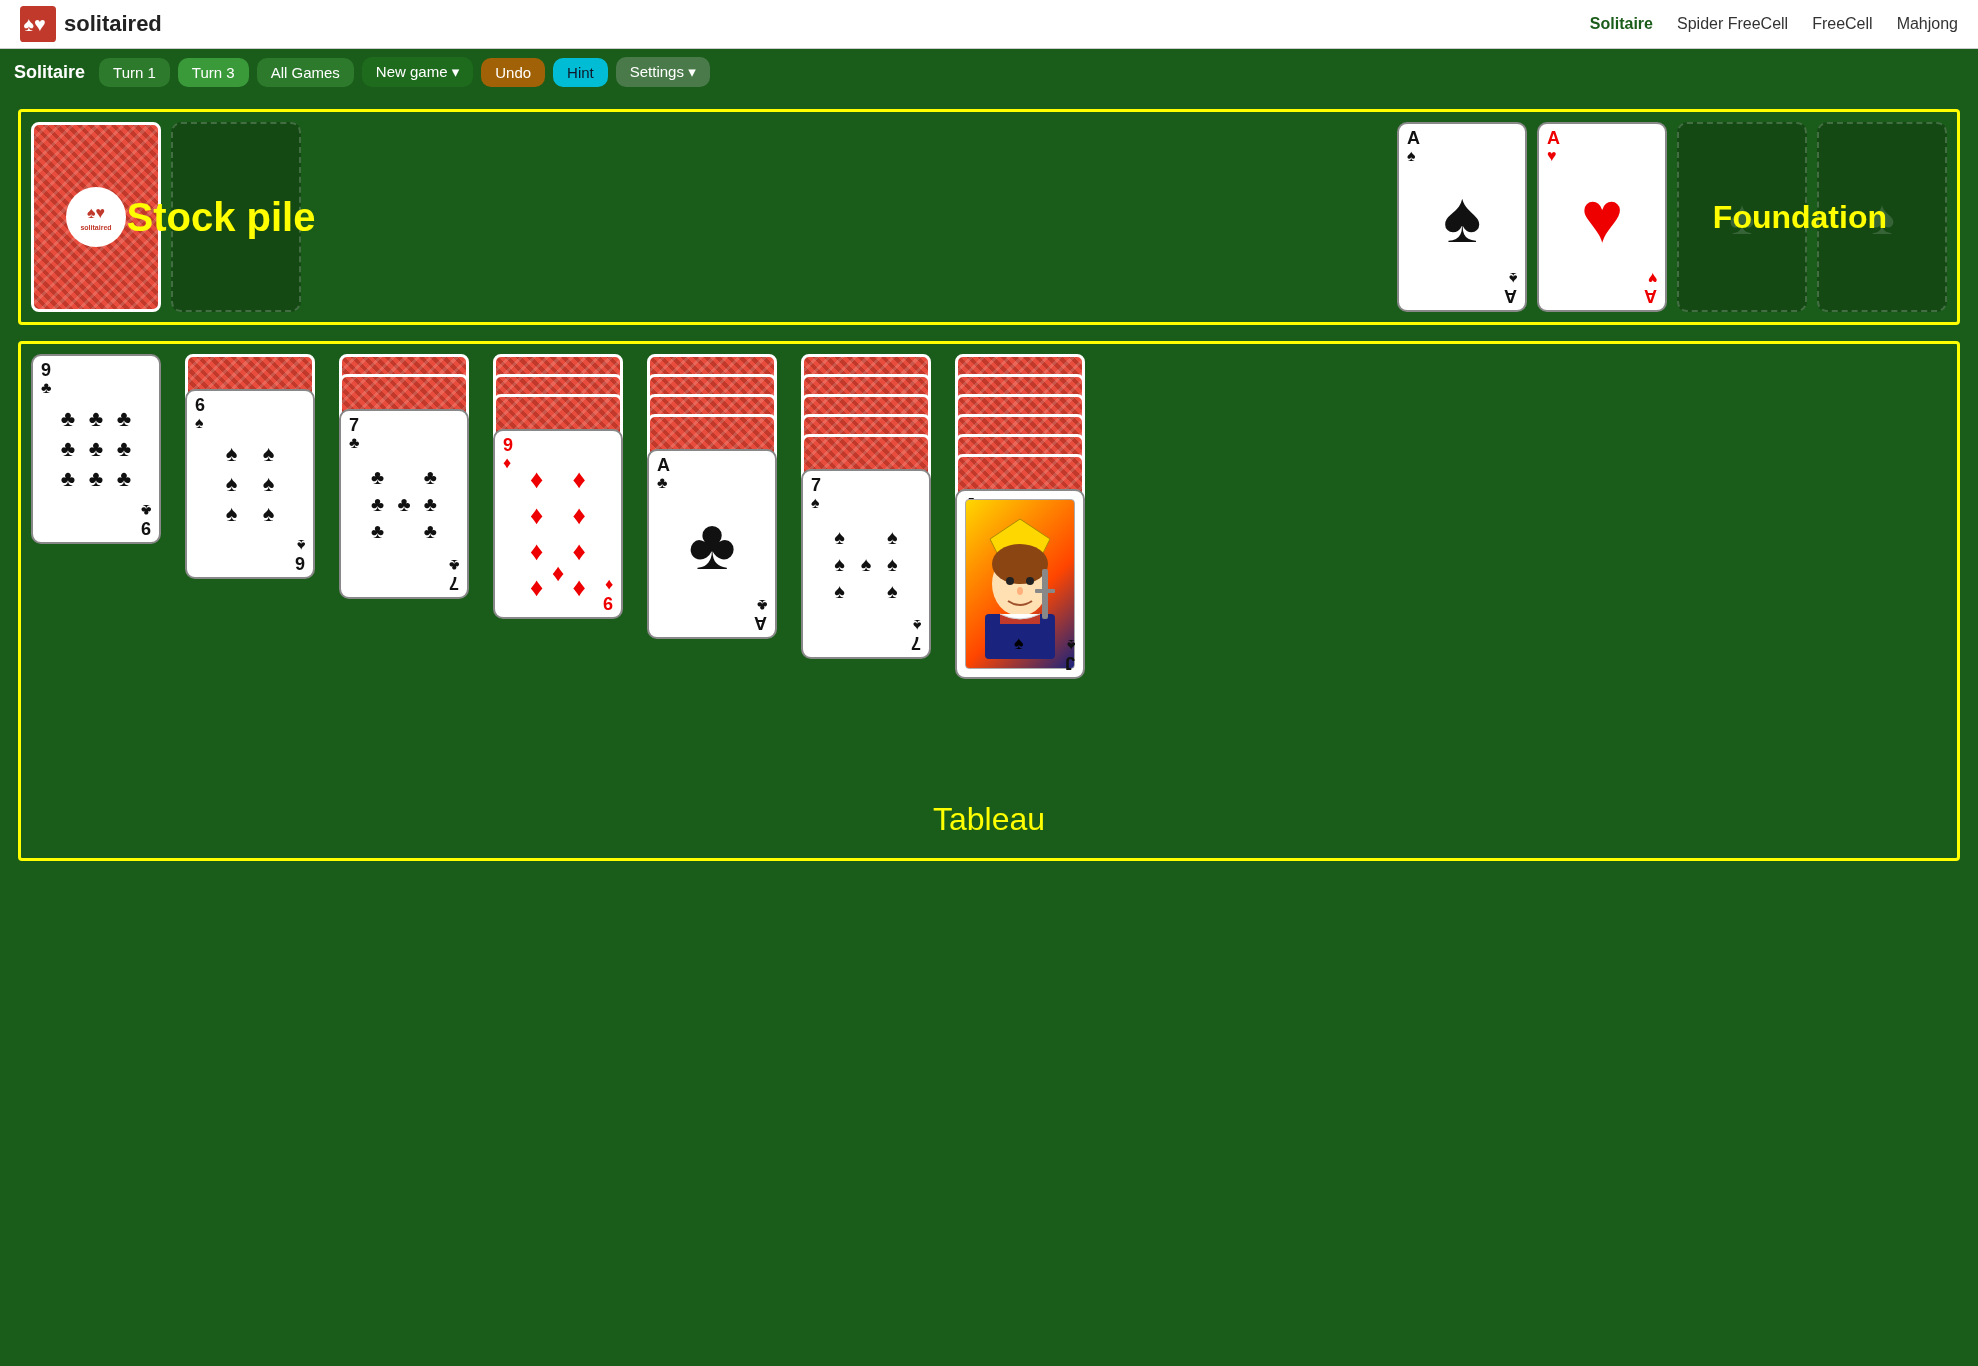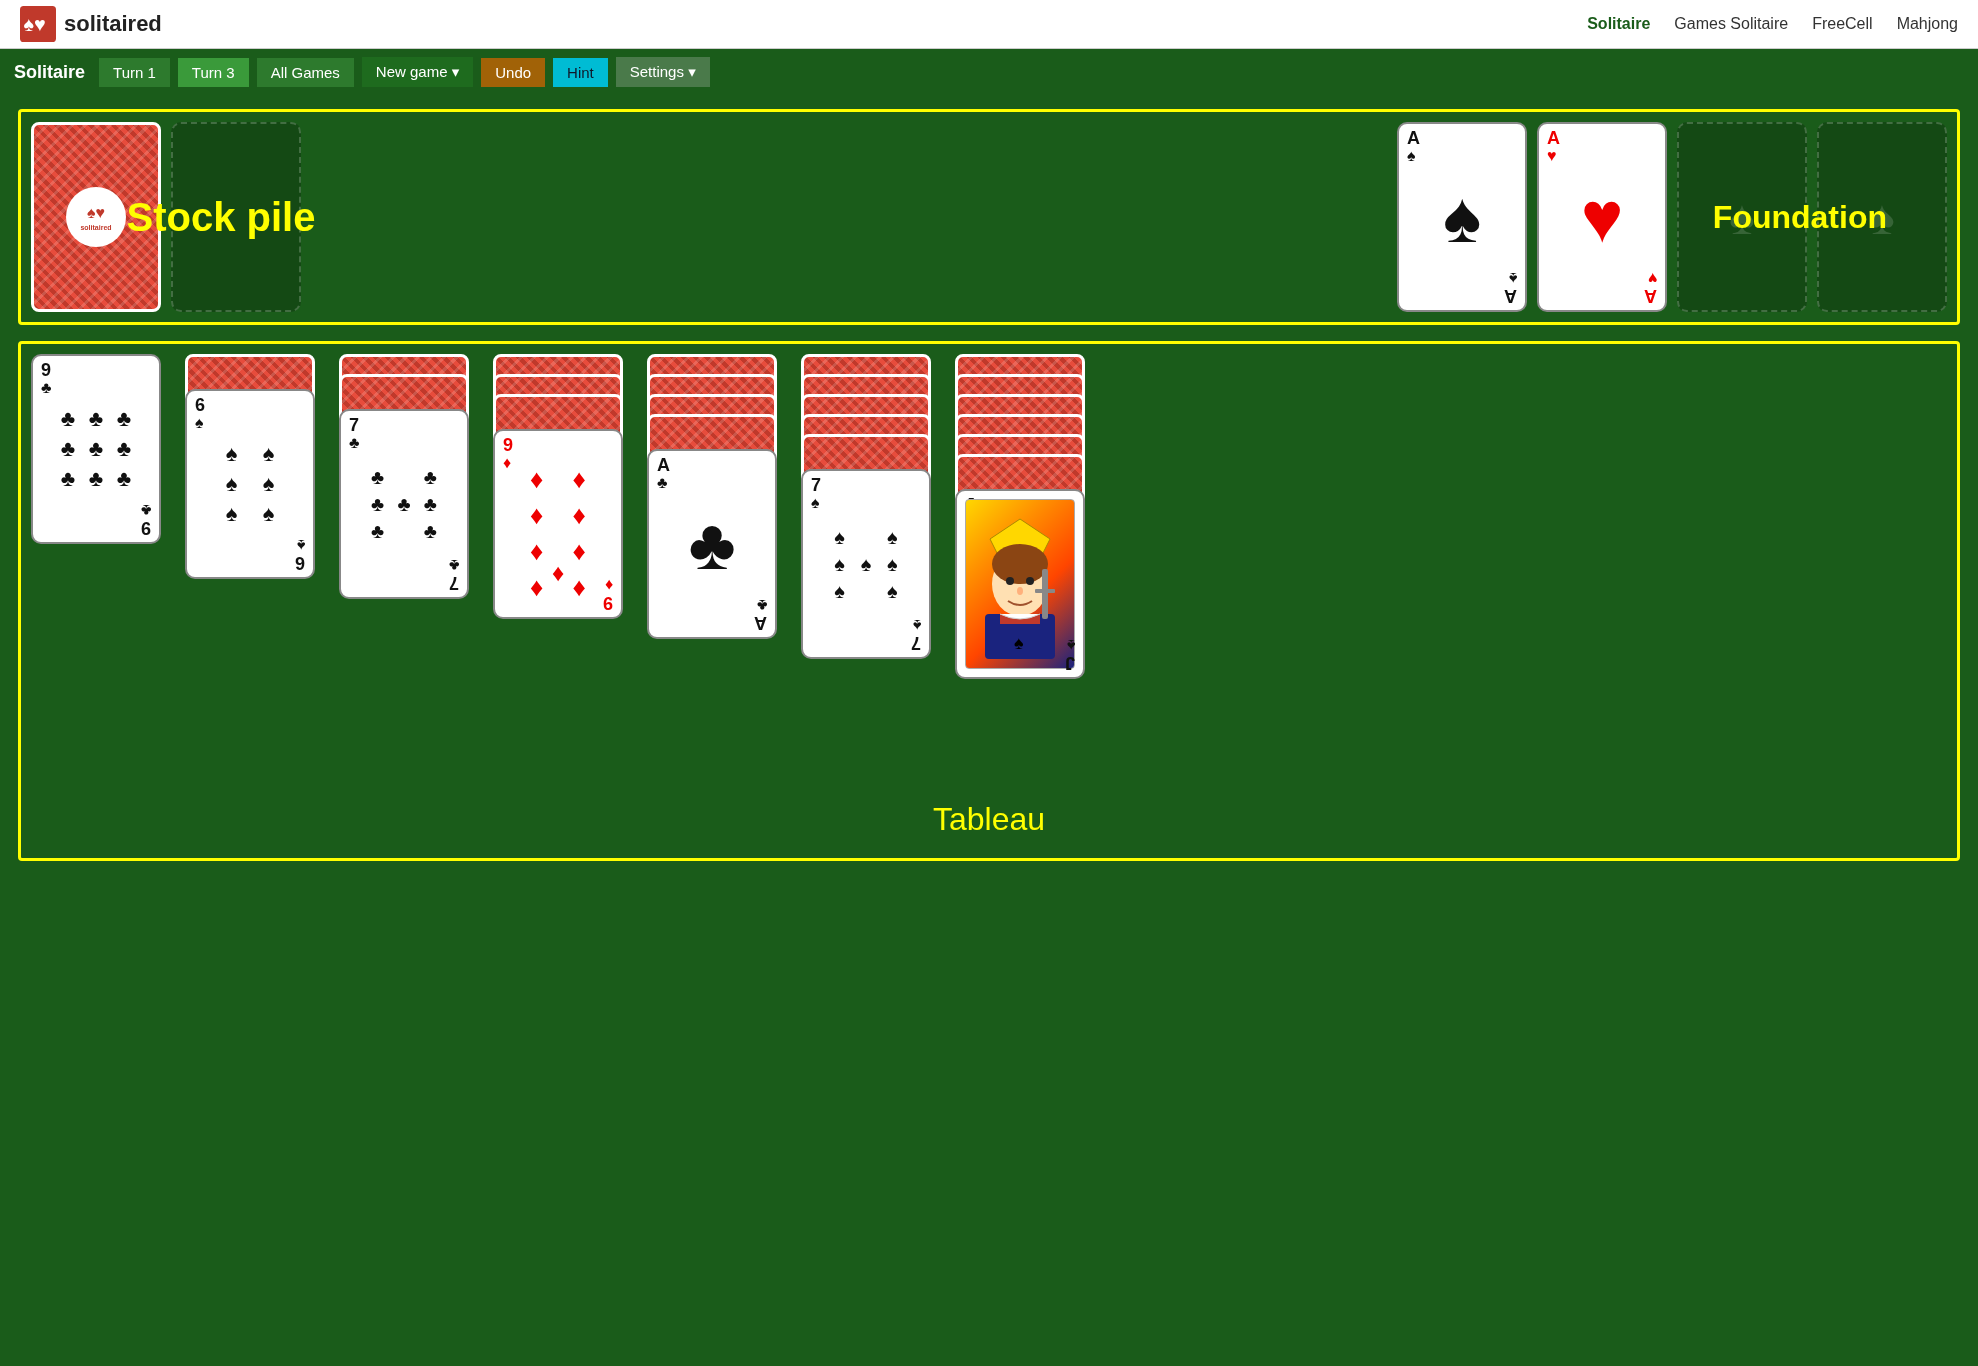--- a/index.html
+++ b/index.html
@@ -52,21 +52,21 @@
       gap: 8px;
     }
     .toolbar-title {
       color: white;
       font-size: 18px;
       font-weight: bold;
       margin-right: 6px;
     }
     .btn {
       padding: 6px 14px;
-      border-radius: 0;
+      border-radius: 10px;
       border: none;
       font-size: 15px;
       cursor: pointer;
       font-weight: 500;
     }
     .btn-dark {
       background: #2d7a2d;
       color: white;
     }
     .btn-green-dark {
@@ -331,21 +331,21 @@
 <div class="top-nav">
   <div class="logo-area">
     <svg class="logo-icon" viewBox="0 0 40 40">
       <rect width="40" height="40" rx="4" fill="#c0392b"></rect>
       <text x="4" y="28" font-size="22" fill="white">♠♥</text>
     </svg>
     <span class="logo-text">solitaired</span>
   </div>
   <div class="nav-links">
     <span class="nav-link active">Solitaire</span>
-    <span class="nav-link">Games Solitaire</span>
+    <span class="nav-link">Spider FreeCell</span>
     <span class="nav-link">FreeCell</span>
     <span class="nav-link">Mahjong</span>
   </div>
 </div>
 
 <div class="game-toolbar">
   <span class="toolbar-title">Solitaire</span>
   <button class="btn btn-dark">Turn 1</button>
   <button class="btn btn-dark" style="background:#3a9a3a;">Turn 3</button>
   <button class="btn btn-dark">All Games</button>

